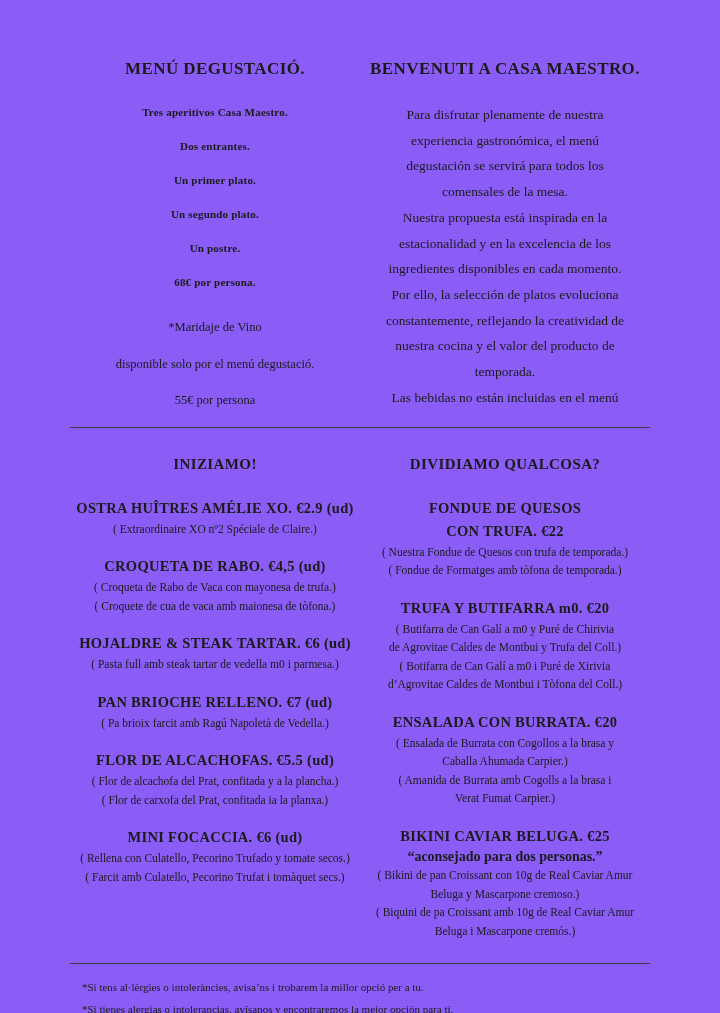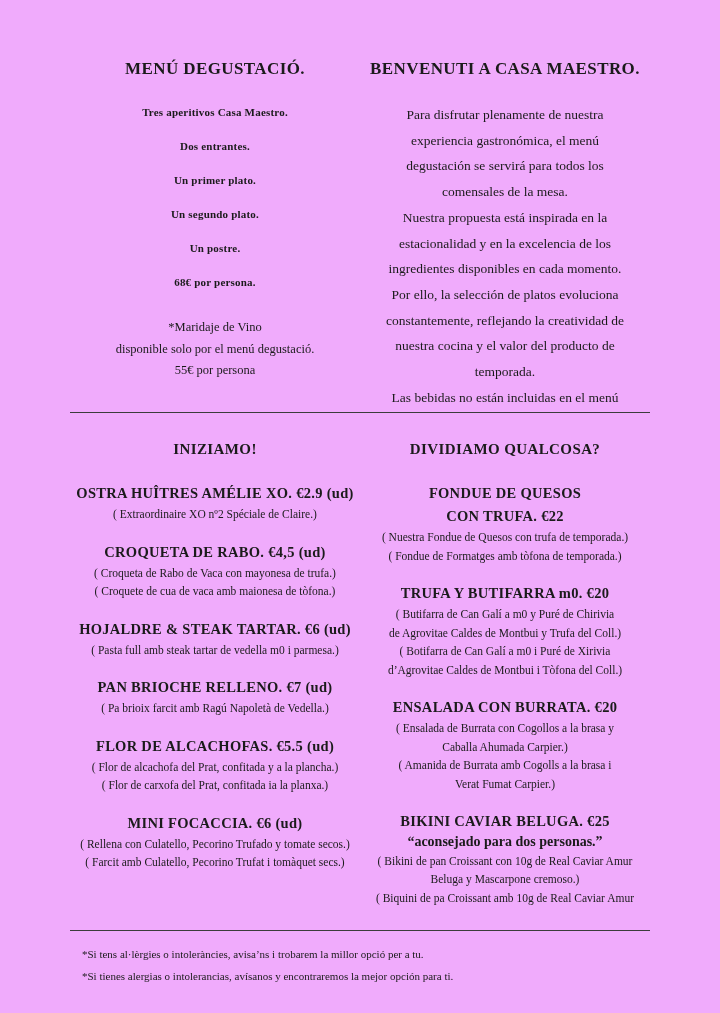--- a/index.html
+++ b/index.html
@@ -6,36 +6,36 @@
   body{
     width:720px;height:1013px;
     font-family:"Liberation Serif","DejaVu Serif",serif;
     color:#1b1b1b;
   }
   .page{
     box-sizing:border-box;
     width:720px;height:1013px;
     padding:59px 70px 0 70px;
     overflow:hidden;
-    background:#f0abfc;
+    background:#8b5cf6;
   }
   .two-col{display:grid;grid-template-columns:1fr 1fr;}
   .col{text-align:center;}
 
   .block-title{
     font-size:17px;font-weight:700;letter-spacing:.4px;
     line-height:20px;margin:0 0 25px 0;white-space:nowrap;
   }
   .tasting-line{
     font-size:11px;font-weight:700;letter-spacing:.2px;
     line-height:17px;margin:0 0 17px 0;white-space:nowrap;
   }
   .tasting-note{margin-top:26px;}
   .note-line{
-    font-size:12.5px;font-weight:400;line-height:21.5px;margin:0;white-space:nowrap;
+    font-size:12.5px;font-weight:400;line-height:21.5px;margin:15px;white-space:nowrap;
   }
   .welcome-line{
     font-size:13.5px;font-weight:400;line-height:21.7px;margin:4px;white-space:nowrap;text-align:center;
   }
 
   hr.divider{
     border:none;border-top:1.6px solid #3c3c3c;
     margin:0;height:0;
   }
   hr.divider-bottom{margin-top:6px;}
@@ -167,20 +167,21 @@
         <p class="item-desc">( Amanida de Burrata amb Cogolls a la brasa i</p>
         <p class="item-desc">Verat Fumat Carpier.)</p>
       </article>
 
       <article class="item">
         <h3 class="item-name">BIKINI CAVIAR BELUGA. €25</h3>
         <p class="serving-note">“aconsejado para dos personas.”</p>
         <p class="item-desc">( Bikini de pan Croissant con 10g de Real Caviar Amur</p>
         <p class="item-desc">Beluga y Mascarpone cremoso.)</p>
         <p class="item-desc">( Biquini de pa Croissant amb 10g de Real Caviar Amur</p>
+        <p class="item-desc">Beluga i Mascarpone cremós.)</p>
       </article>
     </section>
 
   </main>
 
   <hr class="divider divider-bottom">
 
   <footer class="footer">
     <p class="footer-line">*Si tens al·lèrgies o intoleràncies, avisa’ns i trobarem la millor opció per a tu.</p>
     <p class="footer-line">*Si tienes alergias o intolerancias, avísanos y encontraremos la mejor opción para ti.</p>

